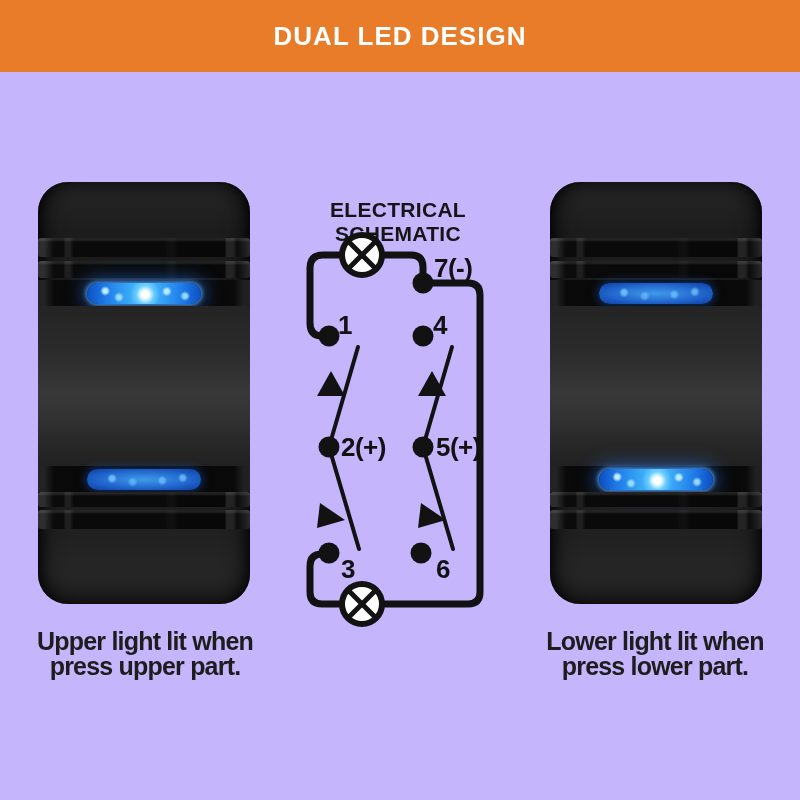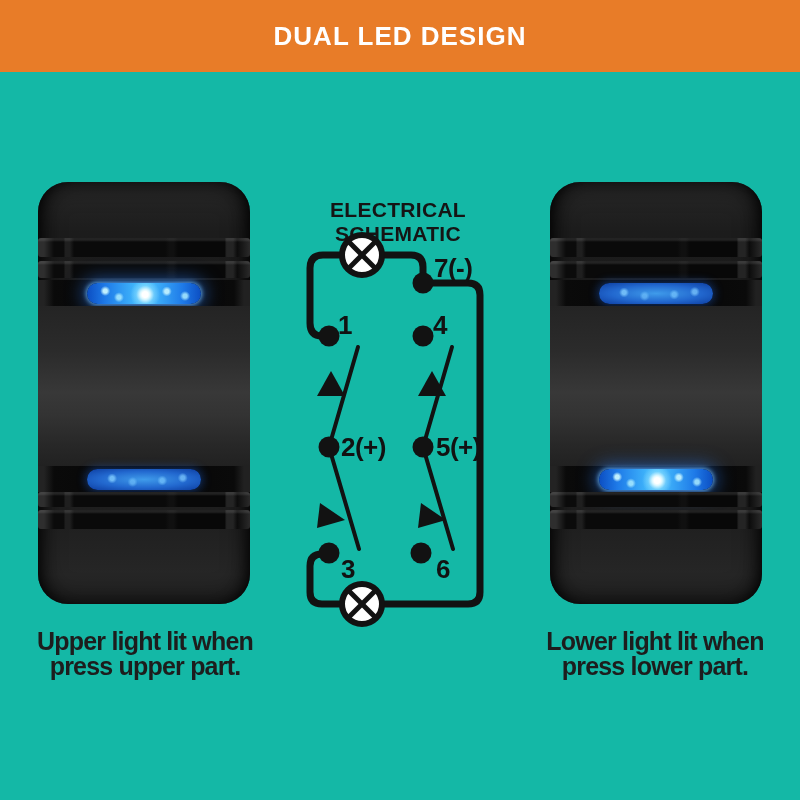--- a/index.html
+++ b/index.html
@@ -1,16 +1,16 @@
 <!DOCTYPE html>
 <html><head>
 <meta charset="utf-8">
 <style>
   html,body{margin:0;padding:0;background:#ffffff;}
-  .page{position:relative;width:800px;height:800px;background:#14b8a6;overflow:hidden;
+  .page{position:relative;width:800px;height:800px;background:#c4b5fd;overflow:hidden;
         font-family:"Liberation Sans",sans-serif;}
 
   
   .banner{position:absolute;left:0;top:0;width:800px;height:72px;background:#E87C28;
           display:flex;align-items:center;justify-content:center;}
   .banner span{color:#ffffff;font-size:26px;font-weight:bold;letter-spacing:1px;}
 
   
   .rocker{position:absolute;top:182px;width:212px;height:422px;border-radius:30px;overflow:hidden;
           background:linear-gradient(180deg,#2a2a2a 0%,#222222 6%,#1c1c1c 12%,#191919 50%,#1e1e1e 78%,#262626 93%,#212121 100%);

